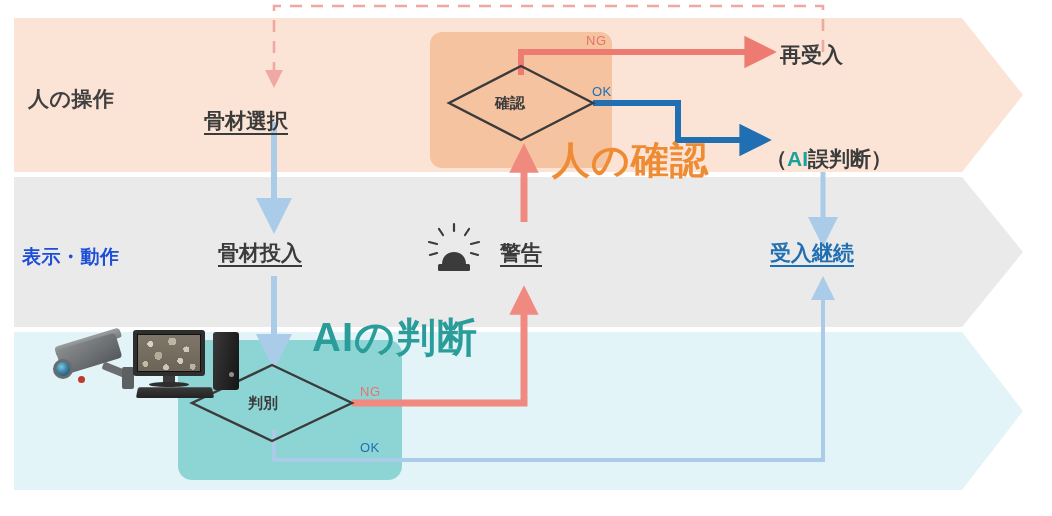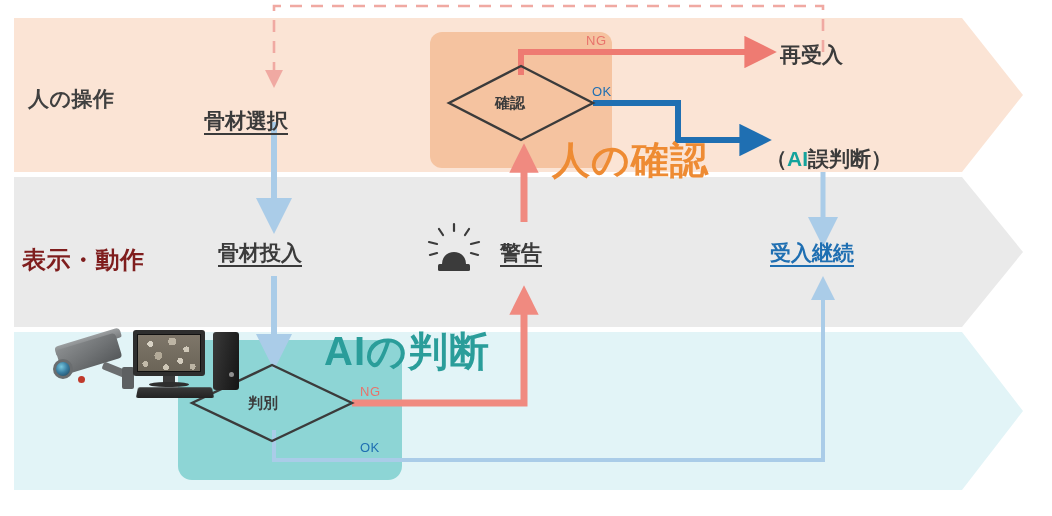--- a/index.html
+++ b/index.html
@@ -18,21 +18,21 @@
   .abs{position:absolute;}
   svg.layer{position:absolute;left:0;top:0;width:1052px;height:516px;overflow:visible;}
 
   .lane-label{
     position:absolute;
     font-weight:bold;
     white-space:nowrap;
     letter-spacing:.5px;
   }
   .lane-human{color:#404040;font-size:21px;font-family:Liberation Serif, serif;}
-  .lane-disp{color:#7f1d1d;font-size:24px;}
+  .lane-disp{color:#1d4ed8;font-size:19px;}
   .lane-ai{color:#1EA39C;font-size:20px;}
 
   .node-text{
     position:absolute;
     font-weight:bold;
     white-space:nowrap;
     color:#3B3B3B;
     font-size:21px;
     border-bottom:2px solid #3B3B3B;
     padding-bottom:1px;
@@ -229,21 +229,21 @@
 
   <div class="diamond-label" style="left:495px;top:94px;">確認</div>
   <div class="diamond-label" style="left:248px;top:394px;">判別</div>
 
   <div class="branch-label branch-ng" style="left:586px;top:33px;">NG</div>
   <div class="branch-label branch-ok" style="left:592px;top:84px;">OK</div>
   <div class="branch-label branch-ng" style="left:360px;top:384px;">NG</div>
   <div class="branch-label branch-ok" style="left:360px;top:440px;">OK</div>
 
   <div class="big-callout callout-human" style="left:552px;top:135px;">人の確認</div>
-  <div class="big-callout callout-ai" style="left:312px;top:324px;margin-left:12px;">AIの判断</div>
+  <div class="big-callout callout-ai" style="left:312px;top:310px;">AIの判断</div>
 
   <svg class="abs" style="left:420px;top:222px;width:68px;height:52px;" viewBox="0 0 68 52">
     <g stroke="#3B3B3B" stroke-width="2.2" stroke-linecap="round" fill="none">
       <line x1="34" y1="2" x2="34" y2="9"></line>
       <line x1="19" y1="7" x2="23" y2="13"></line>
       <line x1="49" y1="7" x2="45" y2="13"></line>
       <line x1="9" y1="20" x2="17" y2="22"></line>
       <line x1="59" y1="20" x2="51" y2="22"></line>
       <line x1="10" y1="33" x2="17" y2="31"></line>
       <line x1="58" y1="33" x2="51" y2="31"></line>

